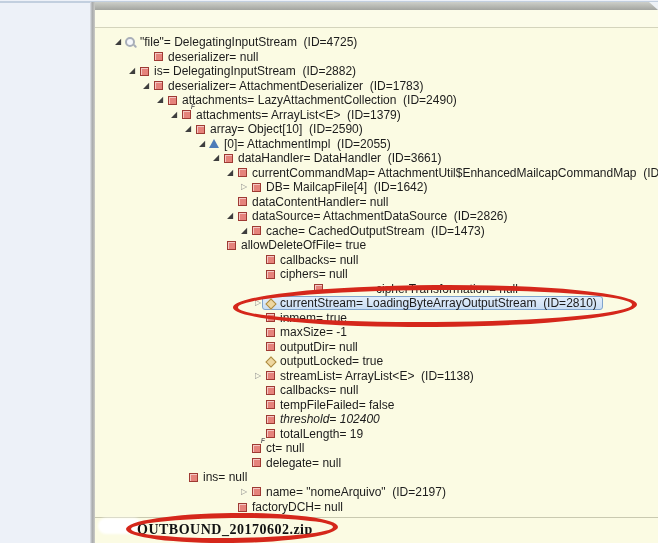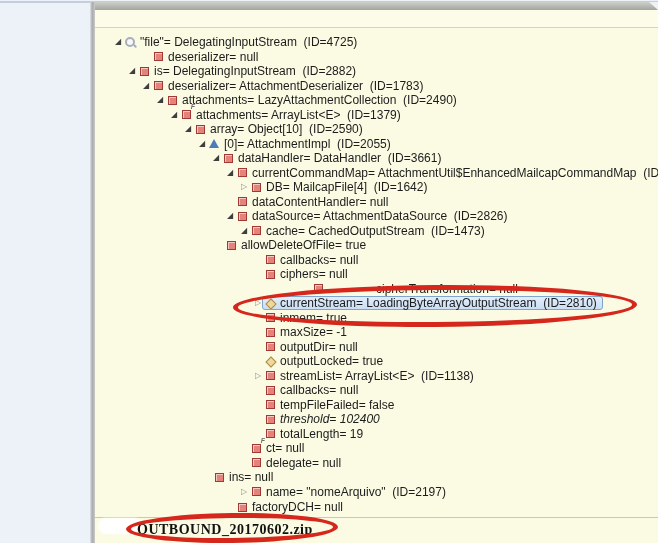--- a/index.html
+++ b/index.html
@@ -101,21 +101,21 @@
         <div class="row" style="padding-left: 157px;"><span class="exp none"></span><span class="ico field"></span><span class="lbl">maxSize= -1</span></div>
         <div class="row" style="padding-left: 157px;"><span class="exp none"></span><span class="ico field"></span><span class="lbl">outputDir= null</span></div>
         <div class="row" style="padding-left: 157px;"><span class="exp none"></span><span class="ico diamond"></span><span class="lbl">outputLocked= true</span></div>
         <div class="row" style="padding-left: 157px;"><span class="exp collapsed">▷</span><span class="ico field"></span><span class="lbl">streamList= ArrayList&lt;E&gt;  (ID=1138)</span></div>
         <div class="row" style="padding-left: 157px;"><span class="exp none"></span><span class="ico field"></span><span class="lbl">callbacks= null</span></div>
         <div class="row" style="padding-left: 157px;"><span class="exp none"></span><span class="ico field"></span><span class="lbl">tempFileFailed= false</span></div>
         <div class="row" style="padding-left: 157px; font-style: italic;"><span class="exp none"></span><span class="ico field"></span><span class="lbl">threshold= 102400</span></div>
         <div class="row" style="padding-left: 157px;"><span class="exp none"></span><span class="ico field"></span><span class="lbl">totalLength= 19</span></div>
         <div class="row" style="padding-left: 143px;"><span class="exp none"></span><span class="ico field"><span class="adorn">F</span></span><span class="lbl">ct= null</span></div>
         <div class="row" style="padding-left: 143px;"><span class="exp none"></span><span class="ico field"></span><span class="lbl">delegate= null</span></div>
-        <div class="row" style="padding-left: 106px;"><span class="exp none"></span><span class="ico field"></span><span class="lbl">ins= null</span></div>
+        <div class="row" style="padding-left: 80px;"><span class="exp none"></span><span class="ico field"></span><span class="lbl">ins= null</span></div>
         <div class="row" style="padding-left: 143px;"><span class="exp collapsed">▷</span><span class="ico field"></span><span class="lbl">name= "nomeArquivo"  (ID=2197)</span></div>
         <div class="row" style="padding-left: 129px; align-items: flex-end;"><span class="exp none"></span><span class="ico field"></span><span class="lbl">factoryDCH= null</span></div>
       </div>
     <div class="tree-detail-divider"></div>
     <div class="detail-pane">
       <span class="whiteout"></span>
       <span class="detail-value">OUTBOUND_20170602.zip</span>
     </div>
   </div>
 </div>

